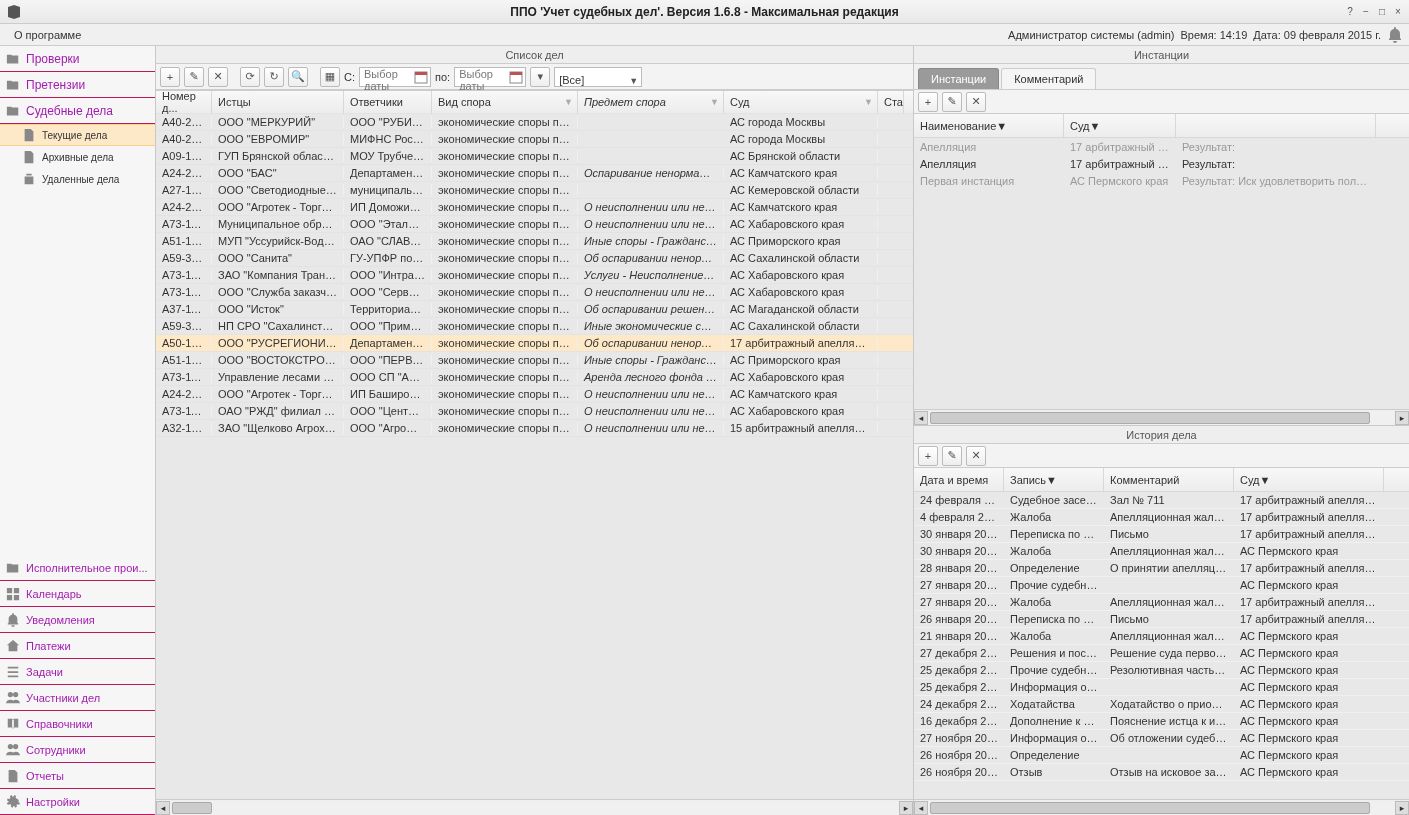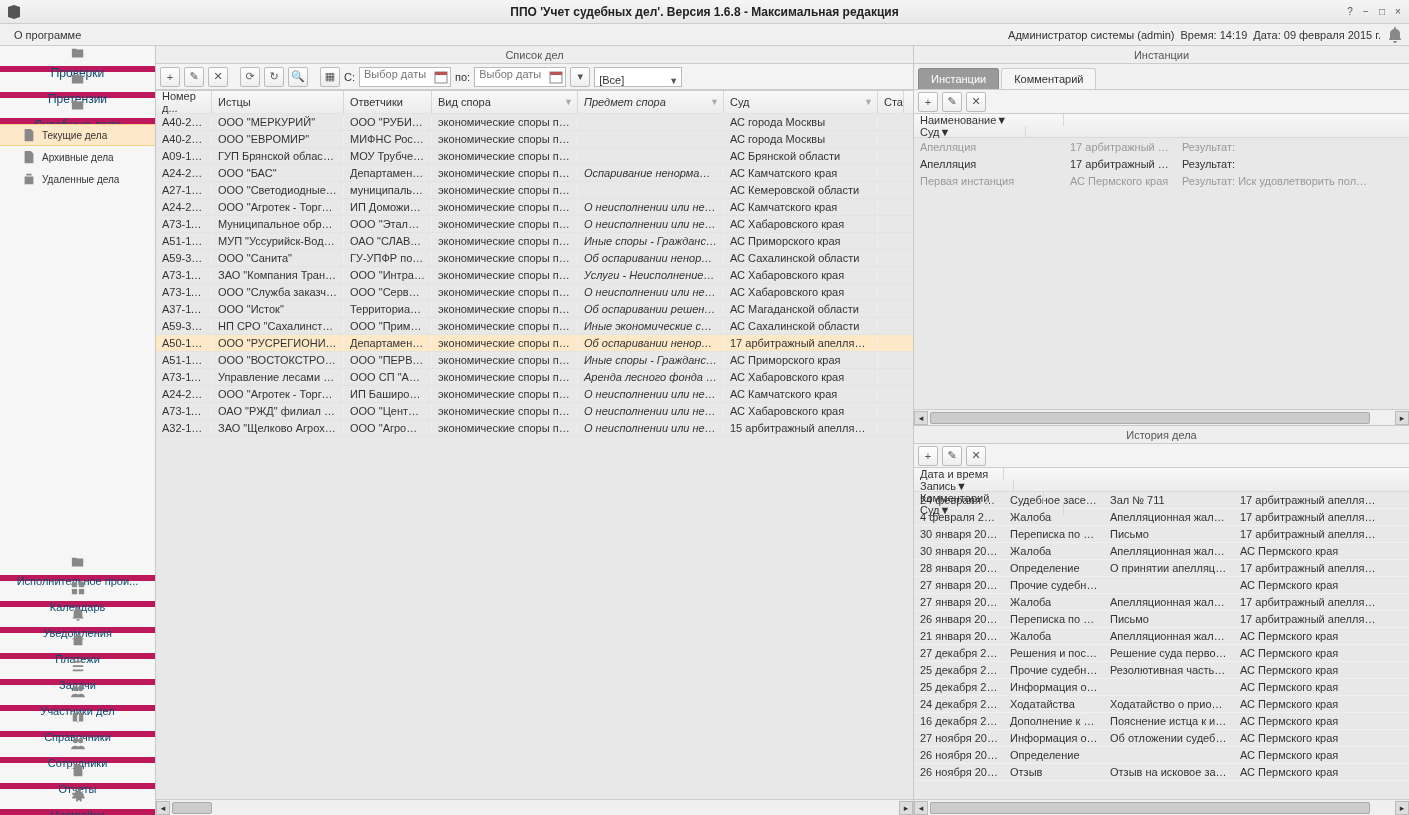--- a/index.html
+++ b/index.html
@@ -16,33 +16,33 @@
 .menubar { height: 22px; background: #f0f0f0; border-bottom: 1px solid #ccc; display: flex; align-items: center; padding: 0 6px; font-size: 11px; }
 .menubar .menu-item { padding: 2px 8px; cursor: pointer; }
 .menubar .right { margin-left: auto; display: flex; align-items: center; gap: 6px; color: #333; }
 .menubar .bell { width: 16px; height: 16px; }
 
 
 .main { position: absolute; top: 46px; left: 0; right: 0; bottom: 0; display: flex; }
 
 
 .sidebar { width: 156px; background: #f6f6f6; border-right: 1px solid #c8c8c8; display: flex; flex-direction: column; }
-.nav-item { height: 26px; display: flex; align-items: center; padding: 0 6px; gap: 6px; cursor: pointer; color: #0c4a6e; border-bottom: 6px solid #be185d; flex-direction: column; }
+.nav-item { height: 26px; display: flex; align-items: center; padding: 0 6px; gap: 6px; cursor: pointer; color: #a21caf; border-bottom: 1px solid #be185d; }
 .nav-item.section { font-weight: normal; font-size: 12px; }
 .nav-sub { height: 22px; display: flex; align-items: center; padding-left: 22px; gap: 6px; font-size: 10px; color: #333; cursor: pointer; }
 .nav-sub.selected { background: #fde9c8; border-top:1px solid #f5d18a; border-bottom:1px solid #f5d18a; }
 .sidebar .spacer { flex: 1; }
 .icon { width: 14px; height: 14px; flex-shrink: 0; }
 
 
 .center { flex: 1; display: flex; flex-direction: column; border-right: 1px solid #c8c8c8; min-width: 0; }
 .panel-title { height: 18px; display:flex; align-items:center; justify-content:center; font-size:11px; color:#555; background:#eee; border-bottom:1px solid #ccc; }
 .toolbar { height: 26px; background:#f3f3f3; border-bottom:1px solid #ccc; display:flex; align-items:center; gap:4px; padding:0 4px; }
 .tb-btn { width:20px; height:20px; border:1px solid #bbb; background:linear-gradient(#fff,#eee); border-radius:2px; display:inline-flex; align-items:center; justify-content:center; cursor:pointer; font-size:11px; color:#555; }
-.date-field { border:1px solid #bbb; background:#fff; height:20px; width:92px; padding:0 18px 0 4px; font-size:11px; color:#777; position:relative; }
+.date-field { border:1px solid #bbb; background:#fff; height:20px; width:72px; padding:0 18px 0 4px; font-size:11px; color:#777; position:relative; }
 .date-field .cal { position:absolute; right:2px; top:2px; width:14px; height:14px; }
 .combo { border:1px solid #bbb; background:#fff; height:20px; width:88px; padding:0 16px 0 4px; font-size:11px; position:relative; display:flex; align-items:flex-end; }
 .combo .arrow-down { position:absolute; right:3px; font-size:9px; color:#555; }
 .label-inline { font-size:11px; color:#333; }
 
 .grid-header, .grid-row { display:flex; align-items:center; border-bottom:1px solid #e3e3e3; }
 .grid-header { height:24px; background:linear-gradient(#f8f8f8,#ececec); border-top:1px solid #ccc; position:sticky; top:0; }
 .grid-header .cell { border-right:1px solid #d8d8d8; padding:0 6px; height:100%; display:flex; align-items:center; font-size:11px; color:#333; position:relative; }
 .grid-header .filter-ic { position:absolute; right:4px; font-size:9px; color:#aaa; }
 .grid-body { overflow:auto; flex:1; }
@@ -63,21 +63,21 @@
 .tabs { height:26px; background:#f0f0f0; border-bottom:1px solid #ccc; display:flex; align-items:flex-end; padding:4px 4px 0 4px; gap:2px; }
 .tab { padding:4px 12px; background:#f5f5f5; border:1px solid #ccc; border-bottom:none; border-radius:3px 3px 0 0; font-size:11px; cursor:pointer; }
 .tab.active { background:#9a9a9a; color:#fff; border-color:#888; }
 .mini-toolbar { height:24px; background:#f3f3f3; border-bottom:1px solid #ccc; display:flex; align-items:center; gap:4px; padding:0 4px; }
 
 .ci-name { width:150px; } .ci-court { width:112px; } .ci-res { width:200px; }
 .inst-body { flex:1; overflow:auto; }
 .inst-row { display:flex; height:17px; align-items:center; }
 .inst-row .cell { padding:0 6px; font-size:11px; overflow:hidden; white-space:nowrap; text-overflow:ellipsis; }
 .inst-row.dim { color:#999; }
-.inst-header { display:flex; height:24px; background:linear-gradient(#f8f8f8,#ececec); border-bottom:1px solid #d8d8d8;flex-direction:column; }
+.inst-header { display:flex; height:24px; background:linear-gradient(#f8f8f8,#ececec); border-bottom:1px solid #d8d8d8; }
 .inst-header .cell { border-right:1px solid #d8d8d8; padding:0 6px; display:flex; align-items:center; position:relative; }
 
 .hist-panel { flex:1; display:flex; flex-direction:column; }
 .ch-date { width:90px; } .ch-rec { width:100px; } .ch-com { width:130px; } .ch-court { width:150px; }
 .hist-body { flex:1; overflow:auto; }
 .hist-row { display:flex; height:17px; align-items:center; border-bottom:1px solid #f0f0f0; }
 .hist-row .cell { padding:0 6px; overflow:hidden; white-space:nowrap; text-overflow:ellipsis; font-size:11px; }
 </style>
 </head>
 <body>

